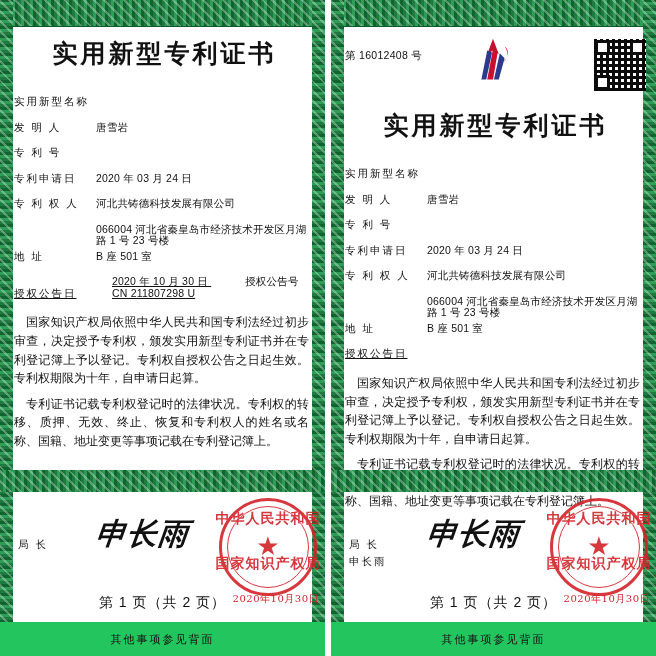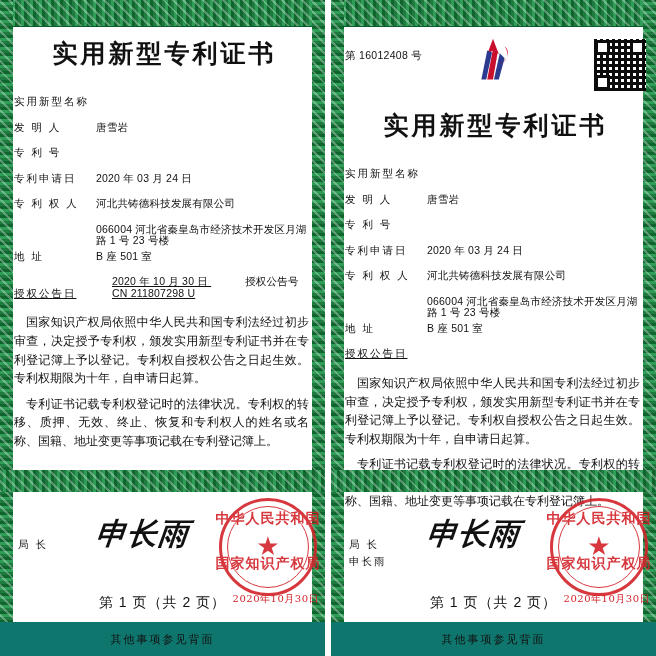--- a/index.html
+++ b/index.html
@@ -223,21 +223,21 @@
     font-family:"DejaVu Serif", serif;
     letter-spacing:.5px;
     white-space:nowrap;
   }
   .pageno{
     position:absolute;left:0;right:0;bottom:44px;
     text-align:center;font-size:14px;color:#111;letter-spacing:1px;
   }
   .notebar{
     position:absolute;left:0;right:0;bottom:0;height:34px;
-    background:#0f766e;
+    background:#22c55e;
   }
   .note{
     position:absolute;left:0;right:0;bottom:9px;
     text-align:center;font-size:11px;color:#111;letter-spacing:2px;
   }
 </style>
 </head>
 <body>
 
 <div class="sheet">

